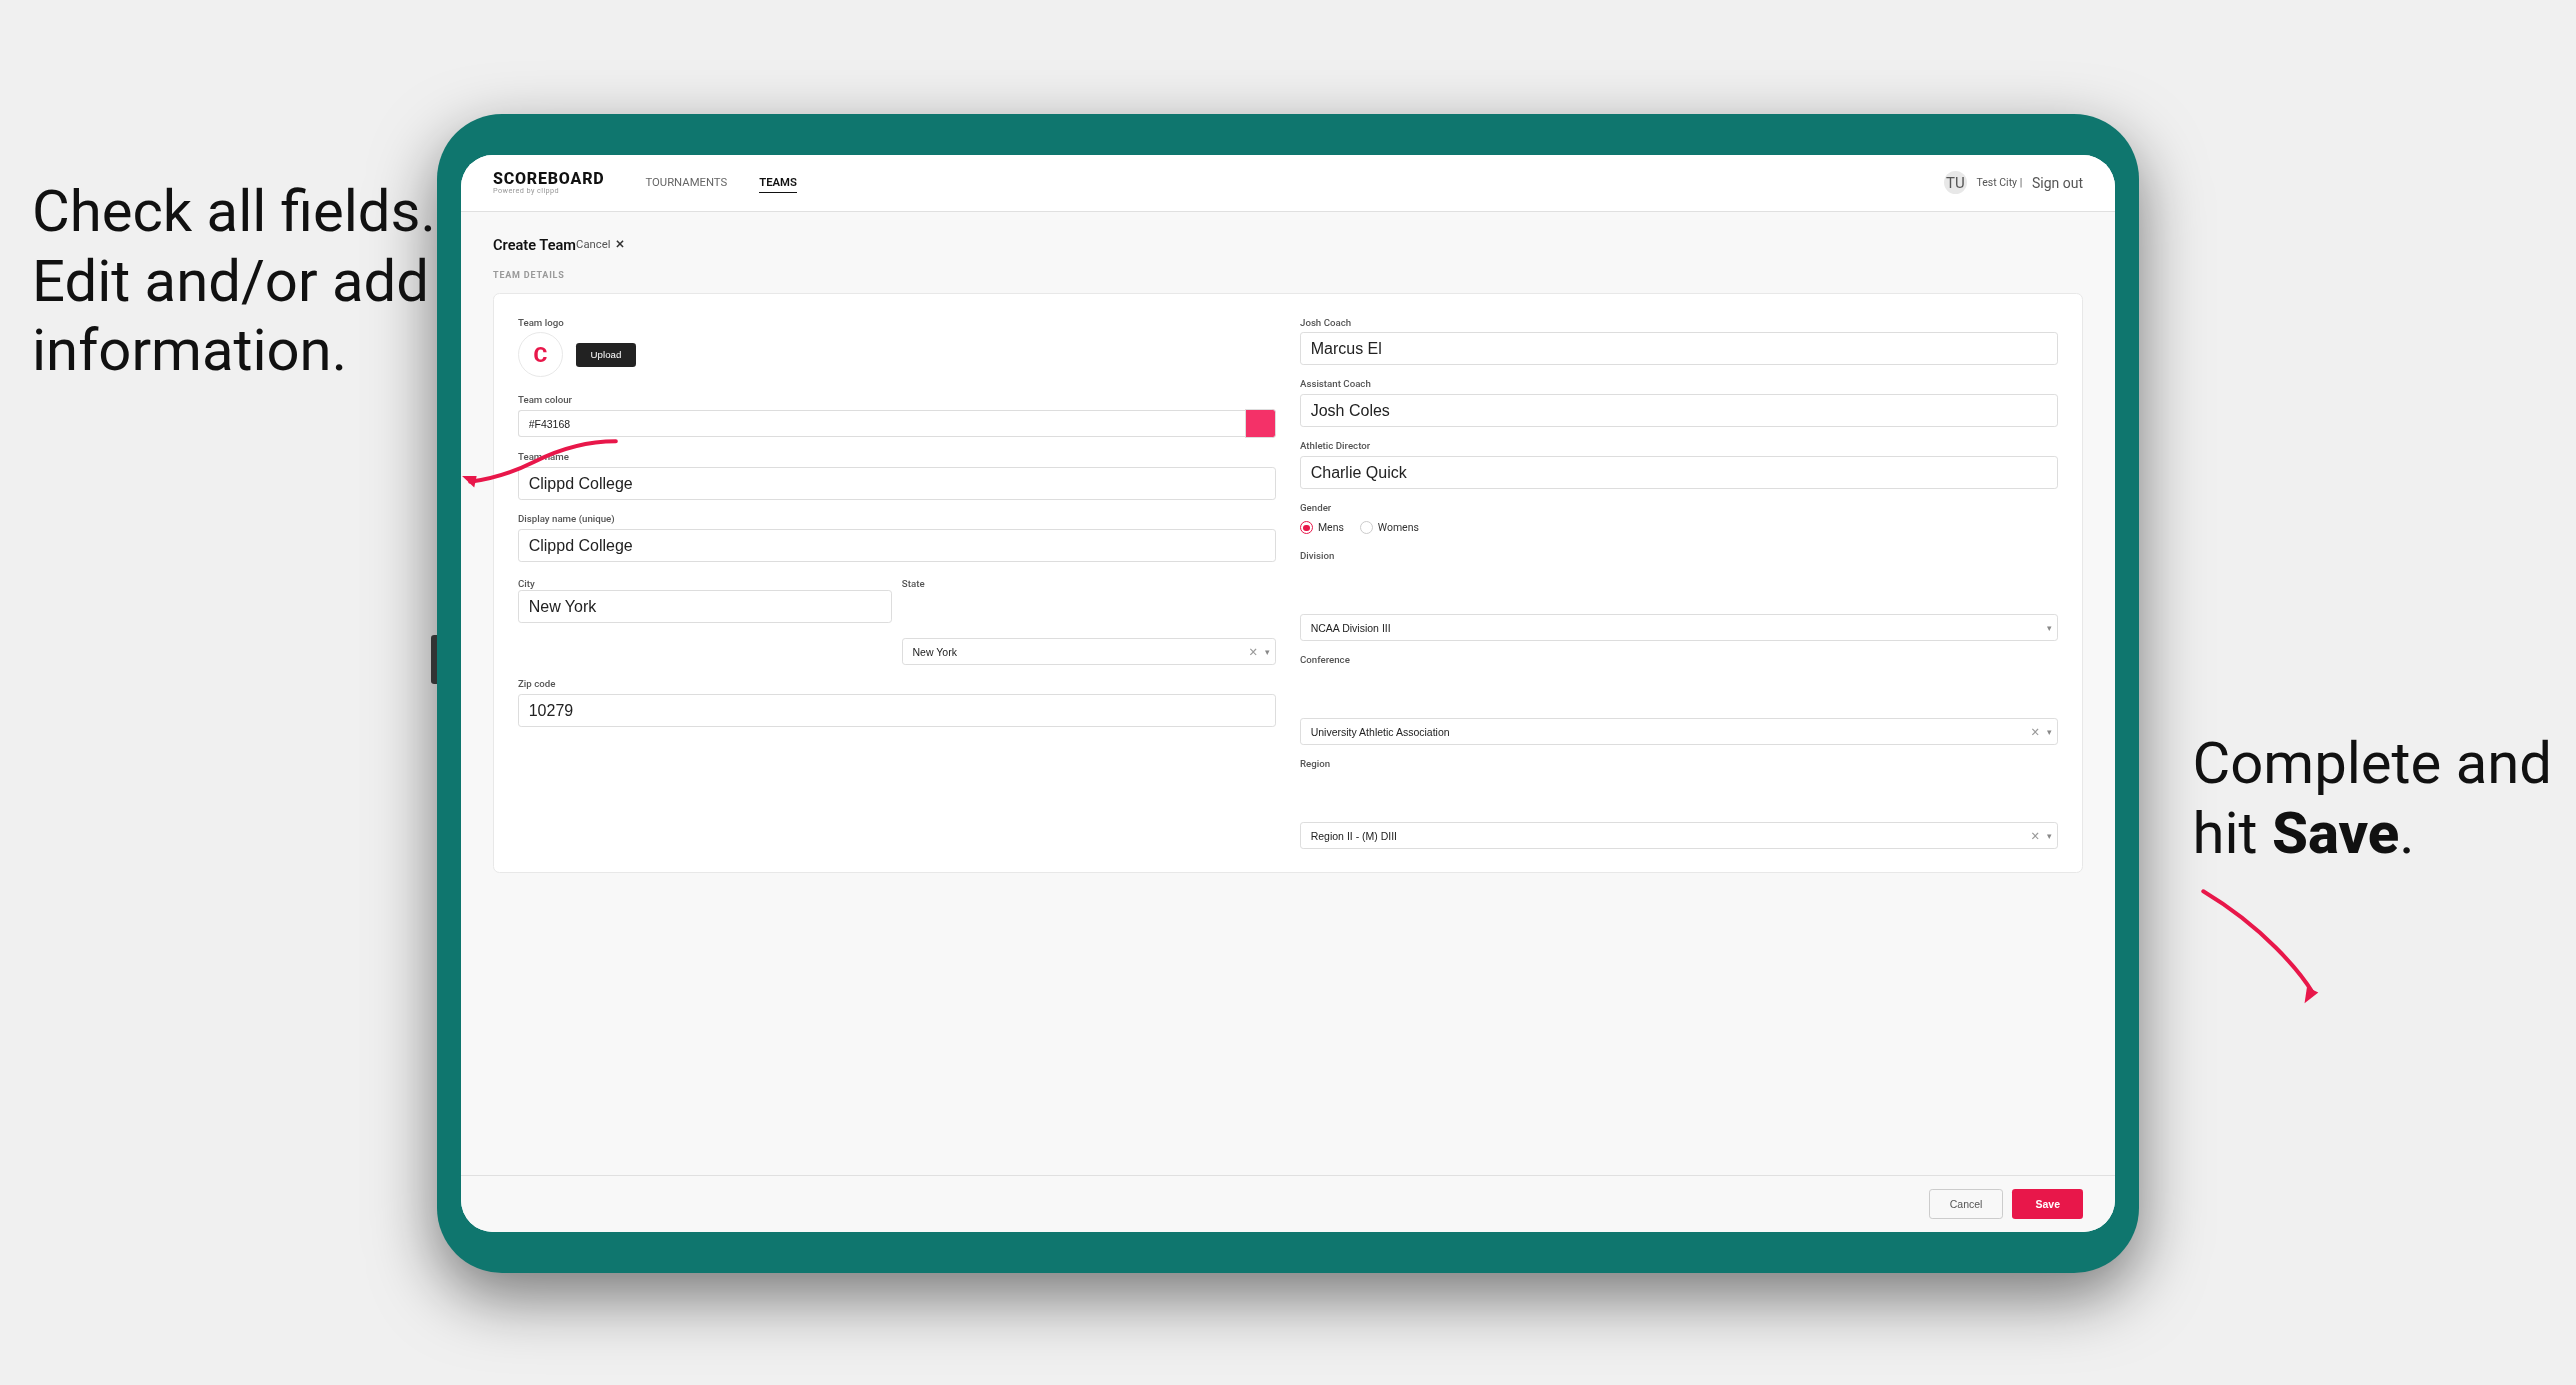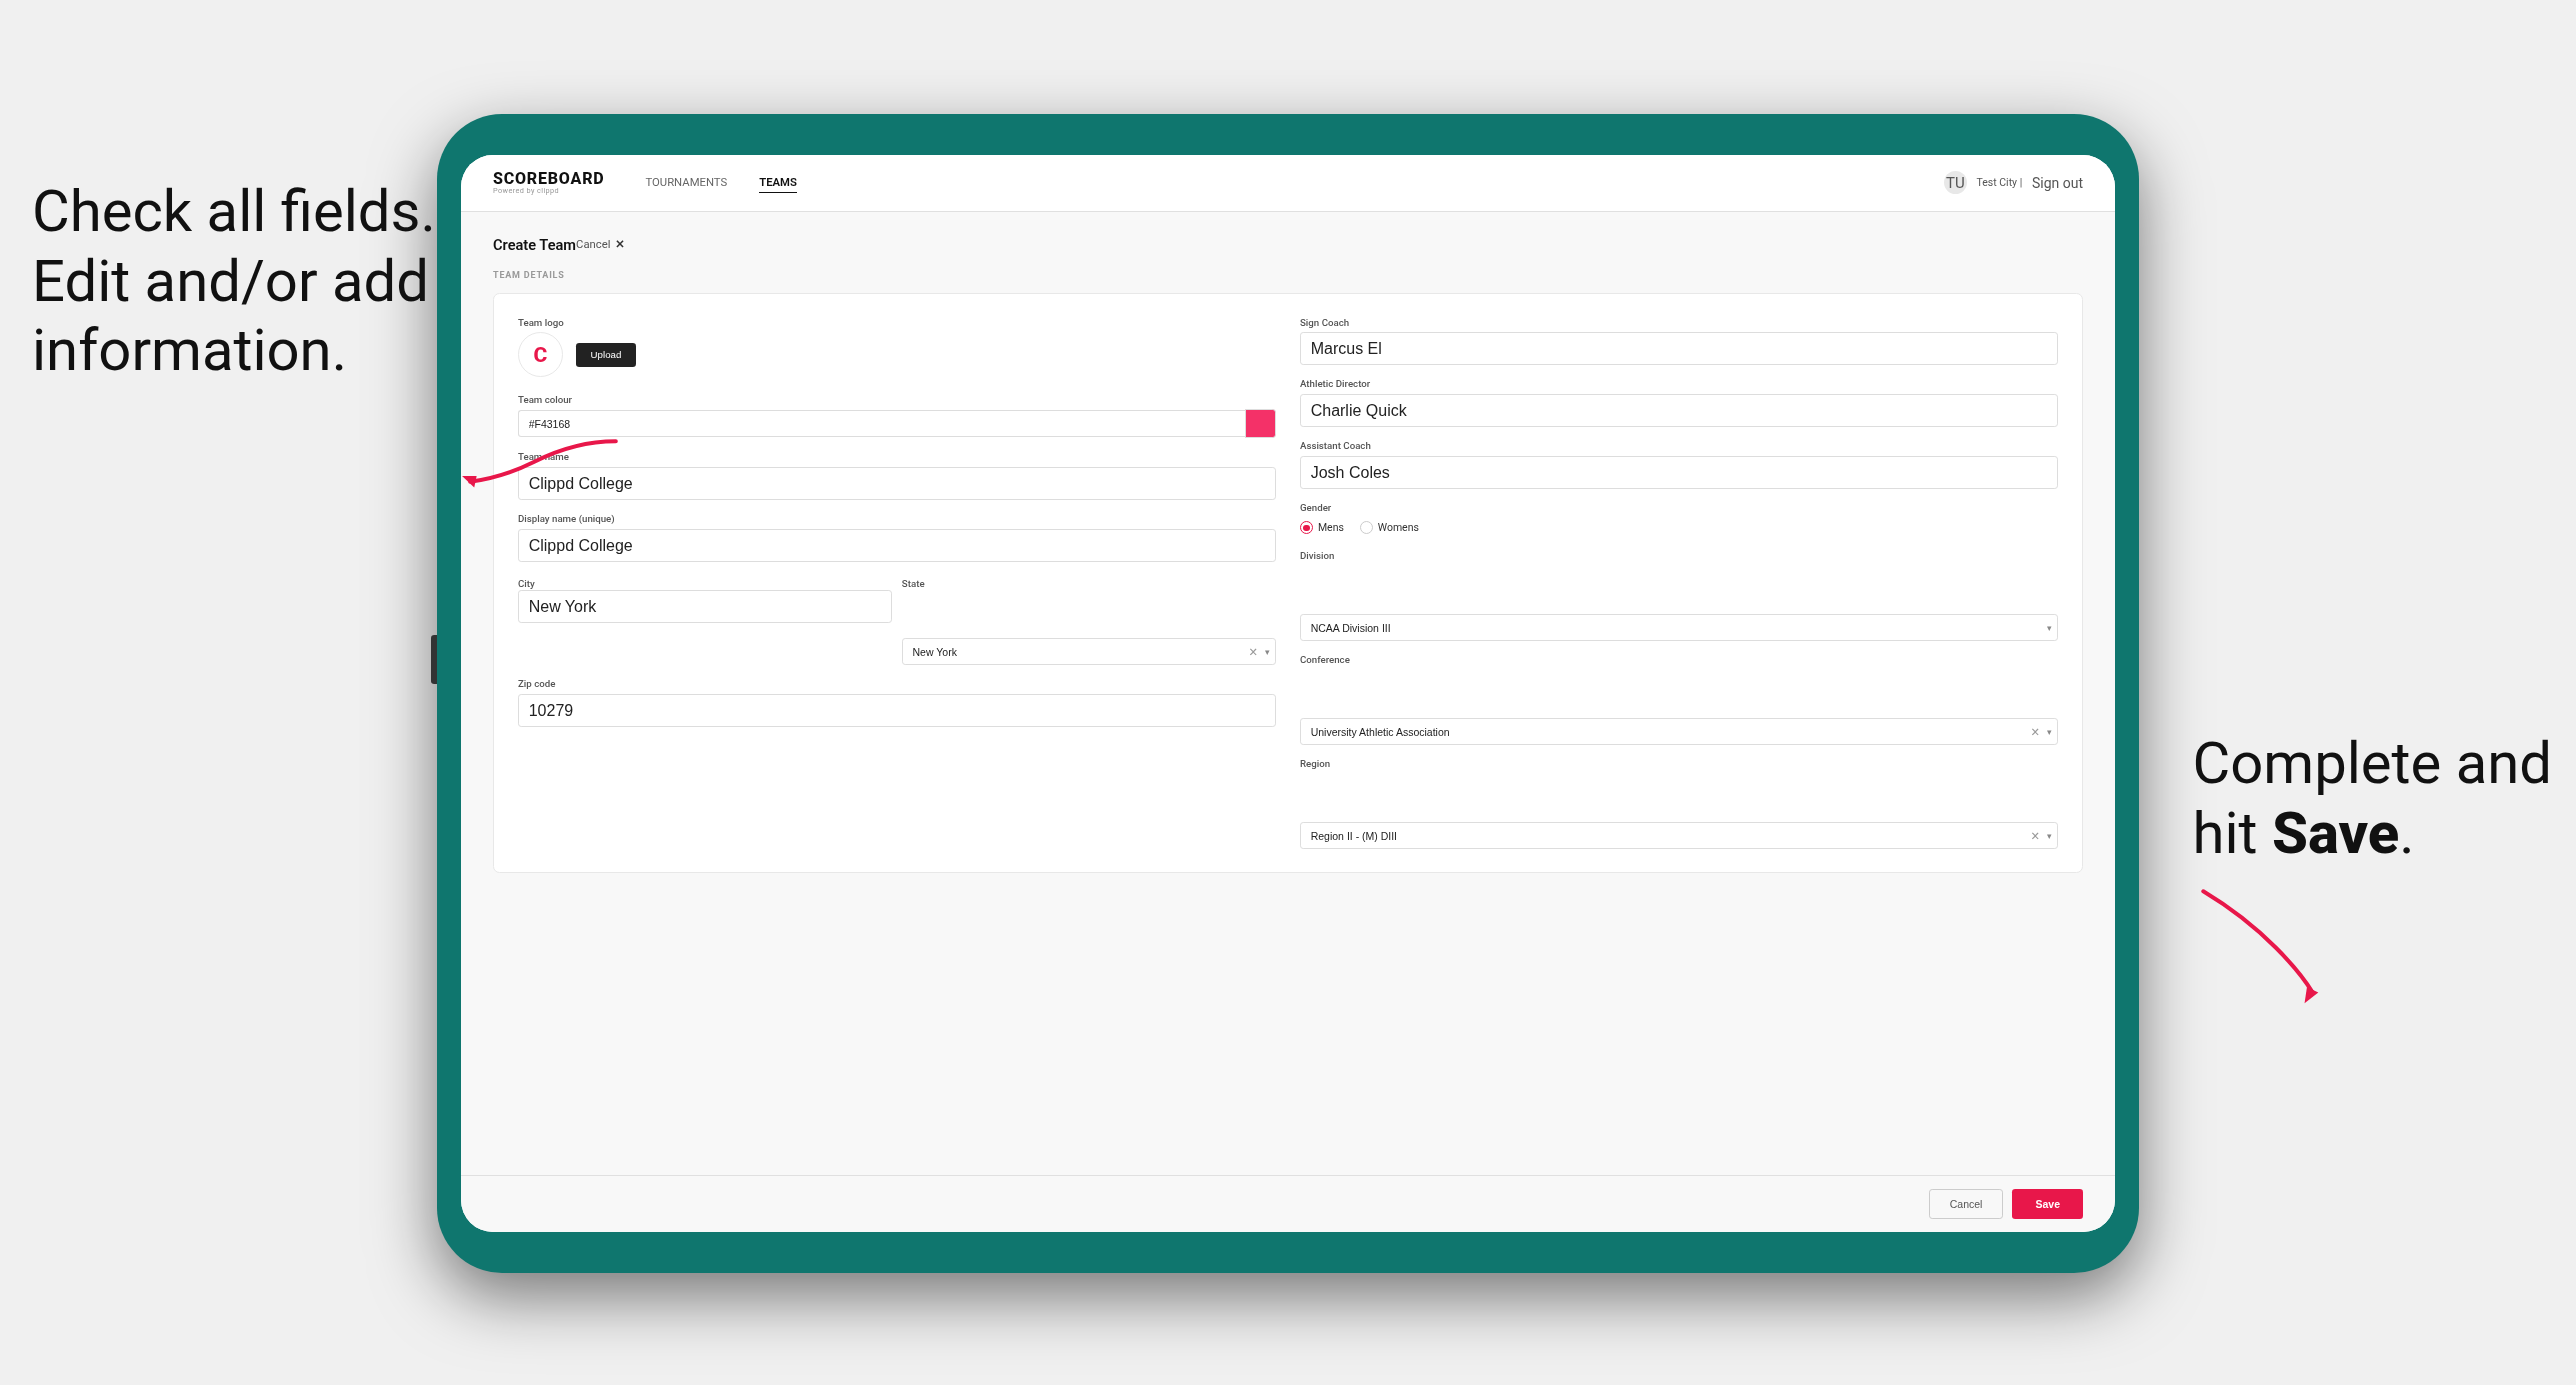--- a/index.html
+++ b/index.html
@@ -520,32 +520,32 @@
             <div class="form-group">
               <label class="form-label">Zip code</label>
               <input class="form-input" type="text" value="10279" style="">
             </div>
 
           </div>
 
           <div>
 
             <div class="form-group">
-              <label class="form-label">Sign Coach</label>
+              <label class="form-label">Josh Coach</label>
               <input class="form-input" type="text" value="Marcus El" style="">
+            </div>
+
+            <div class="form-group">
+              <label class="form-label">Assistant Coach</label>
+              <input class="form-input" type="text" value="Josh Coles" style="">
             </div>
 
             <div class="form-group">
               <label class="form-label">Athletic Director</label>
               <input class="form-input" type="text" value="Charlie Quick" style="">
-            </div>
-
-            <div class="form-group">
-              <label class="form-label">Assistant Coach</label>
-              <input class="form-input" type="text" value="Josh Coles" style="">
             </div>
 
             <div class="form-group">
               <label class="form-label">Gender</label>
               <div class="radio-group">
                 <label class="radio-label">
                   <div class="radio-dot checked"></div>
                   <span>Mens</span>
                 </label>
                 <label class="radio-label">

